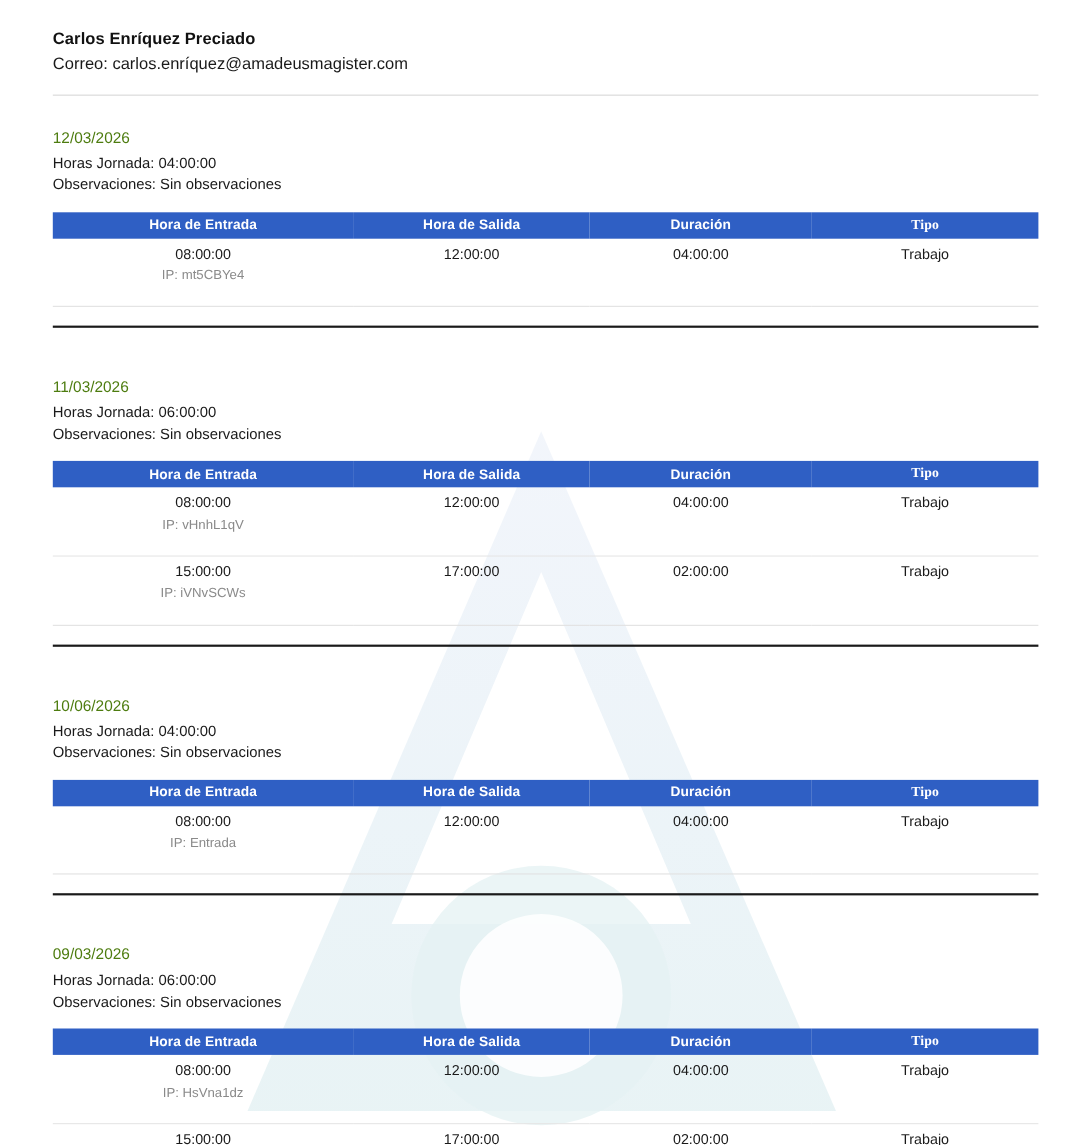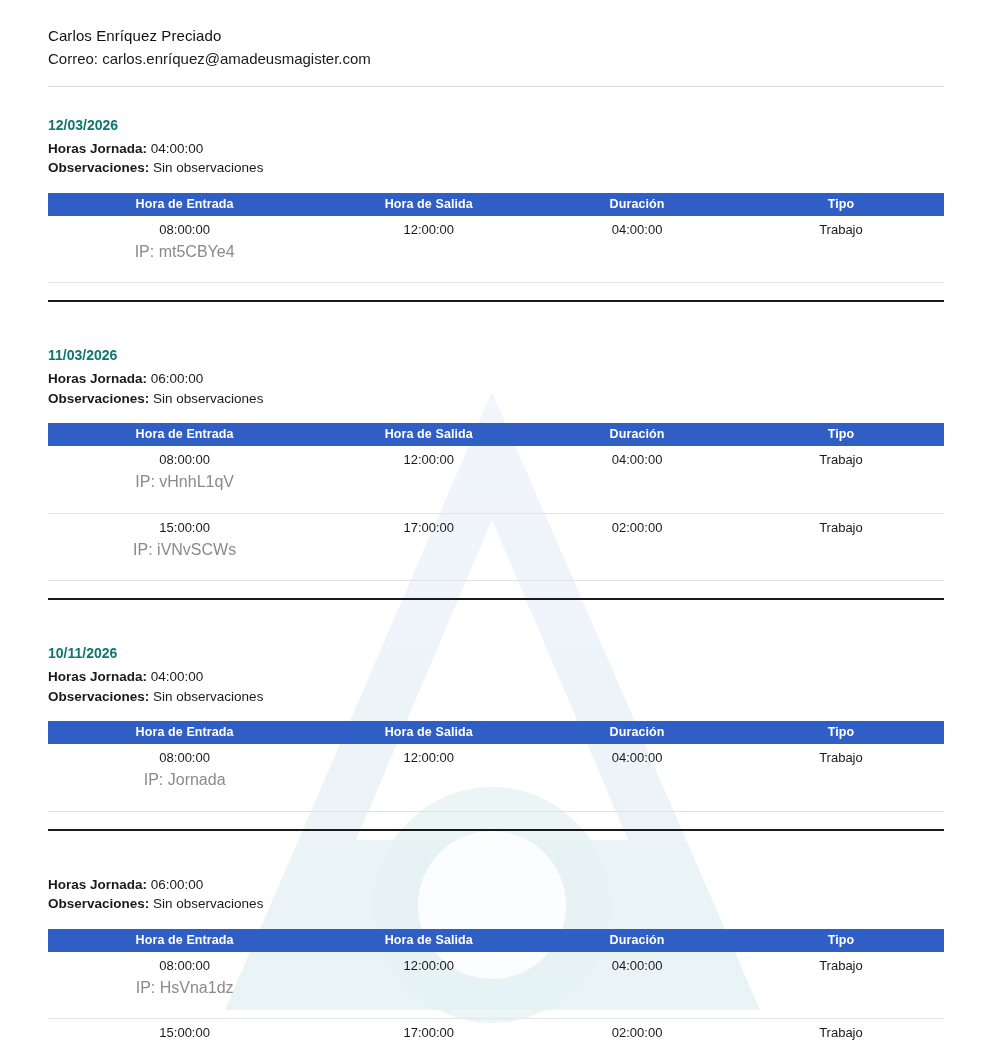--- a/index.html
+++ b/index.html
@@ -37,21 +37,21 @@
   .content {
     position: relative;
     z-index: 1;
     padding: 26px 40px 0 48px;
     box-sizing: border-box;
   }
 
   
   .emp-name {
     font-size: 15px;
-    font-weight: normal;
+    font-weight: bold;
     color: #111111;
     letter-spacing: 0.1px;
     margin: 0 0 3px 0;
     line-height: 1.3;
   }
   .emp-email {
     font-size: 15px;
     color: #1a1a1a;
     margin: 0;
     line-height: 1.35;
@@ -65,33 +65,33 @@
 
   
   .day-block {
     margin-top: 44px;
   }
   .day-block.first {
     margin-top: 29px;
   }
   .day-date {
     font-size: 14px;
-    font-weight: bold;
-    color: #0f766e;
+    font-weight: normal;
+    color: #4d7c0f;
     margin: 0 0 4px 0;
     line-height: 1.35;
   }
   .day-meta {
     font-size: 13.5px;
     color: #1a1a1a;
     margin: 0;
     line-height: 1.45;
   }
   .day-meta .lbl {
-    font-weight: bold;
+    font-weight: normal;
   }
 
   
   .punch-table {
     width: 100%;
     border-collapse: collapse;
     margin-top: 15px;
     table-layout: fixed;
   }
   .punch-table thead th {
@@ -115,29 +115,29 @@
   }
   .punch-table tbody tr:last-child td {
     border-bottom: 1px solid #e2e2e2;
   }
   .cell-time {
     display: block;
     line-height: 1.25;
   }
   .cell-ip {
     display: block;
-    font-size: 16px;
+    font-size: 12px;
     color: #8a8a8a;
     margin-top: 4px;
     line-height: 1.2;
   }
   .col-entrada { width: 30.5%; }
   .col-salida  { width: 24%; }
   .col-duracion{ width: 22.5%; }
-  .col-tipo    { width: 23%; }
+  .col-tipo    { width: 23%; font-family: Liberation Serif, serif; }
 
   .block-divider {
     border: 0;
     border-top: 2px solid #1a1a1a;
     margin: 17px 0 0 0;
     width: 100%;
   }
 </style>
 </head>
 <body>
@@ -242,21 +242,21 @@
               <td>17:00:00</td>
               <td>02:00:00</td>
               <td>Trabajo</td>
             </tr>
           </tbody>
         </table>
         <hr class="block-divider">
       </div>
 
       <div class="day-block">
-        <h2 class="day-date">10/11/2026</h2>
+        <h2 class="day-date">10/06/2026</h2>
         <p class="day-meta">
           <span class="lbl">Horas Jornada:</span>
           <span>04:00:00</span>
         </p>
         <p class="day-meta">
           <span class="lbl">Observaciones:</span>
           <span>Sin observaciones</span>
         </p>
 
         <table class="punch-table">
@@ -265,32 +265,33 @@
               <th class="col-entrada">Hora de Entrada</th>
               <th class="col-salida">Hora de Salida</th>
               <th class="col-duracion">Duración</th>
               <th class="col-tipo">Tipo</th>
             </tr>
           </thead>
           <tbody>
             <tr>
               <td>
                 <span class="cell-time">08:00:00</span>
-                <span class="cell-ip">IP: Jornada</span>
+                <span class="cell-ip">IP: Entrada</span>
               </td>
               <td>12:00:00</td>
               <td>04:00:00</td>
               <td>Trabajo</td>
             </tr>
           </tbody>
         </table>
         <hr class="block-divider">
       </div>
 
       <div class="day-block">
+        <h2 class="day-date">09/03/2026</h2>
         <p class="day-meta">
           <span class="lbl">Horas Jornada:</span>
           <span>06:00:00</span>
         </p>
         <p class="day-meta">
           <span class="lbl">Observaciones:</span>
           <span>Sin observaciones</span>
         </p>
 
         <table class="punch-table">

